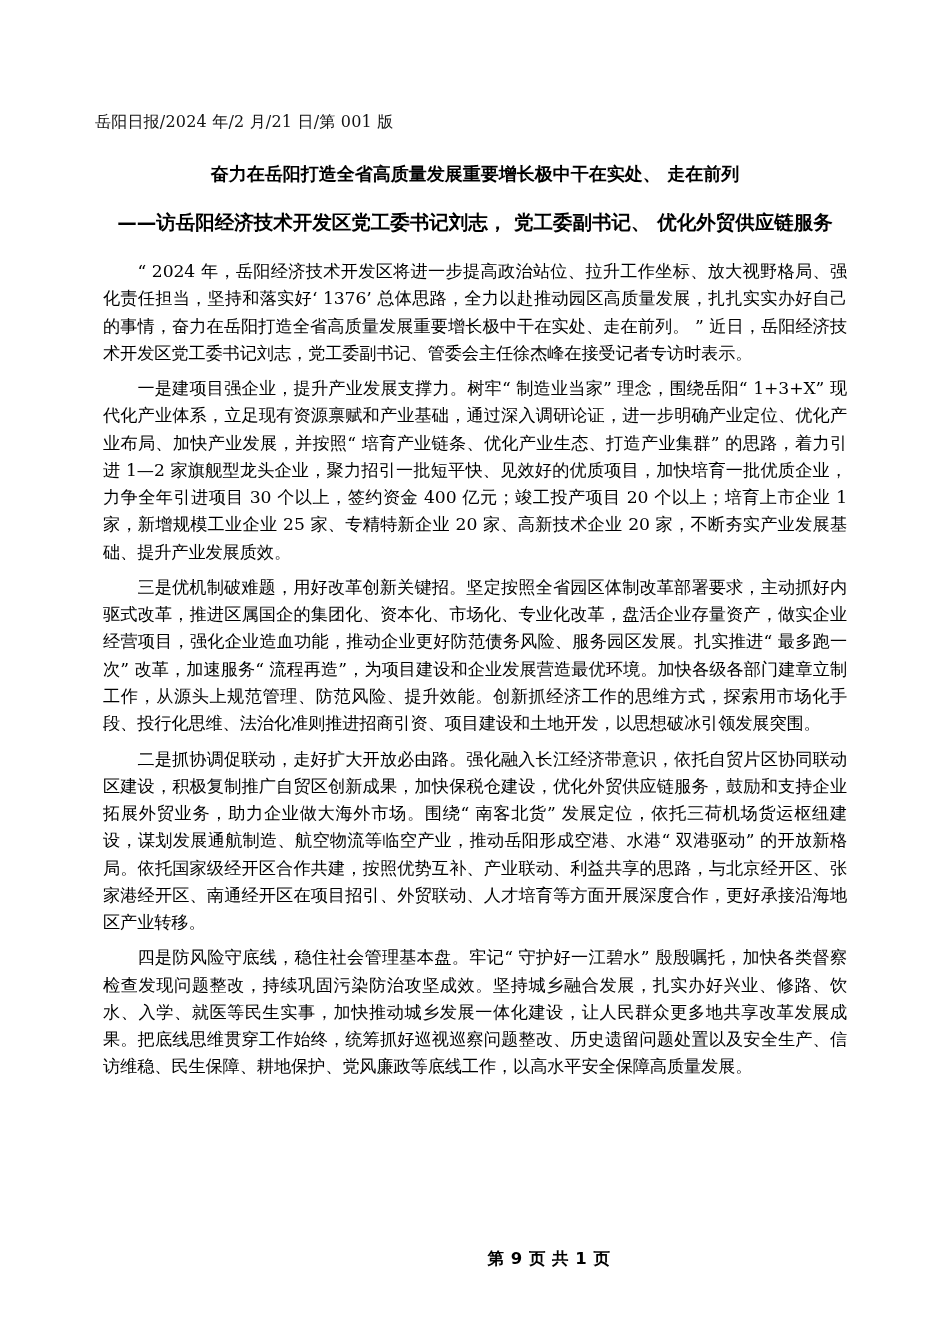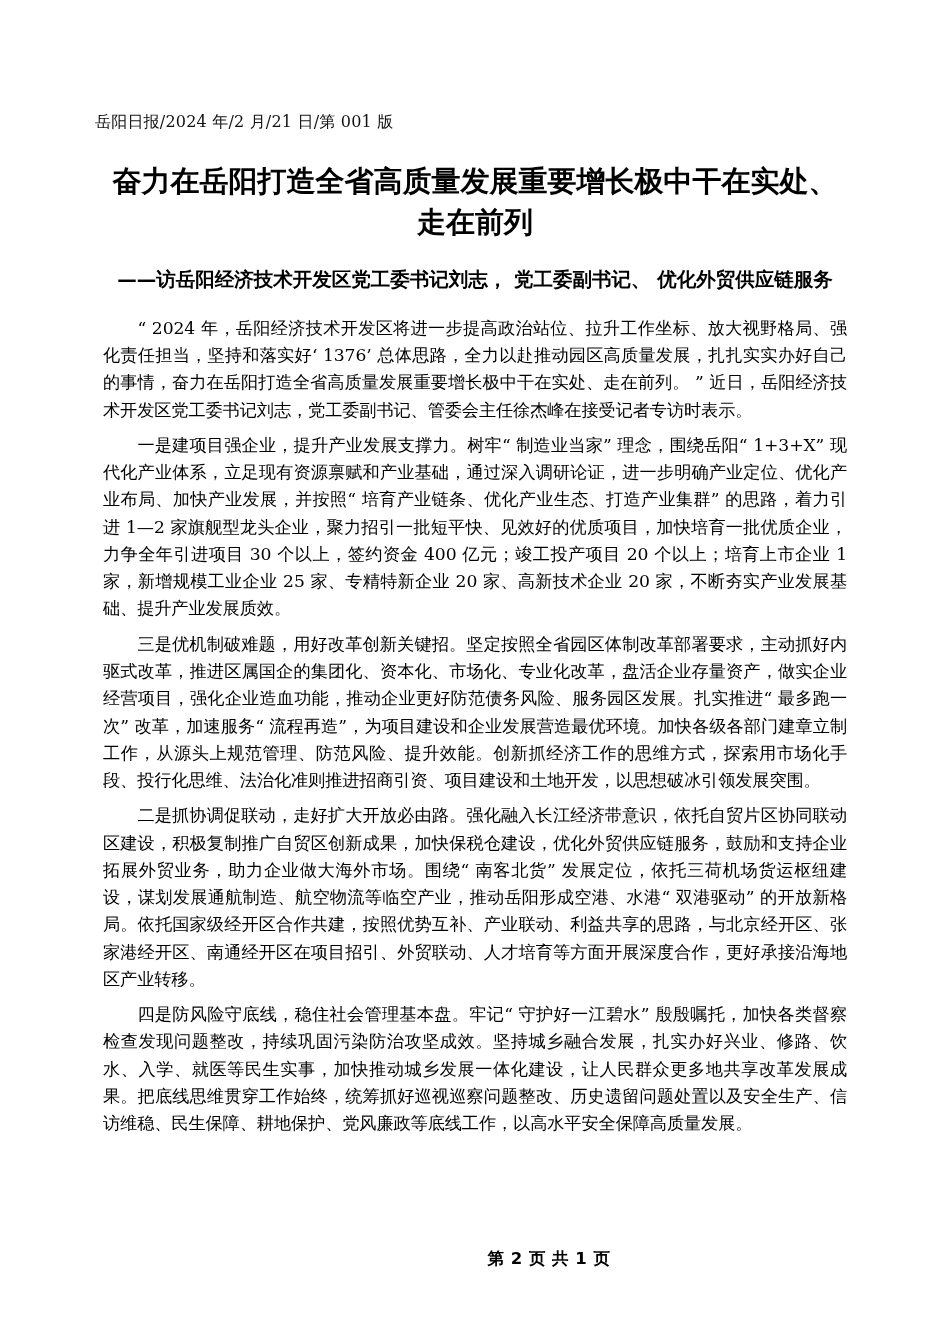--- a/index.html
+++ b/index.html
@@ -25,21 +25,21 @@
   .masthead {
     margin-top: 112px;
     font-size: 16px;
     line-height: 1.2;
     letter-spacing: 0.2px;
     color: #111111;
     font-family: "DejaVu Serif", "Liberation Serif", serif;
   }
   .doc-title {
     margin: 30px 0 0 0;
-    font-size: 29px;
+    font-size: 18px;
     font-weight: bold;
     line-height: 1.42;
     text-align: center;
     letter-spacing: 0px;
     font-family: "DejaVu Sans", "Liberation Sans", sans-serif;
   }
   .doc-subtitle {
     margin: 22px 0 0 0;
     font-size: 19.5px;
     font-weight: bold;
@@ -95,16 +95,16 @@
 
   <div class="body-text">
     <p>“ 2024 年，岳阳经济技术开发区将进一步提高政治站位、拉升工作坐标、放大视野格局、强化责任担当，坚持和落实好‘ 1376’ 总体思路，全力以赴推动园区高质量发展，扎扎实实办好自己的事情，奋力在岳阳打造全省高质量发展重要增长极中干在实处、走在前列。 ” 近日，岳阳经济技术开发区党工委书记刘志，党工委副书记、管委会主任徐杰峰在接受记者专访时表示。</p>
     <p>一是建项目强企业，提升产业发展支撑力。树牢“ 制造业当家” 理念，围绕岳阳“ 1+3+X” 现代化产业体系，立足现有资源禀赋和产业基础，通过深入调研论证，进一步明确产业定位、优化产业布局、加快产业发展，并按照“ 培育产业链条、优化产业生态、打造产业集群” 的思路，着力引进 1—2 家旗舰型龙头企业，聚力招引一批短平快、见效好的优质项目，加快培育一批优质企业，力争全年引进项目 30 个以上，签约资金 400 亿元；竣工投产项目 20 个以上；培育上市企业 1 家，新增规模工业企业 25 家、专精特新企业 20 家、高新技术企业 20 家，不断夯实产业发展基础、提升产业发展质效。</p>
     <p>三是优机制破难题，用好改革创新关键招。坚定按照全省园区体制改革部署要求，主动抓好内驱式改革，推进区属国企的集团化、资本化、市场化、专业化改革，盘活企业存量资产，做实企业经营项目，强化企业造血功能，推动企业更好防范债务风险、服务园区发展。扎实推进“ 最多跑一次” 改革，加速服务“ 流程再造”，为项目建设和企业发展营造最优环境。加快各级各部门建章立制工作，从源头上规范管理、防范风险、提升效能。创新抓经济工作的思维方式，探索用市场化手段、投行化思维、法治化准则推进招商引资、项目建设和土地开发，以思想破冰引领发展突围。</p>
     <p>二是抓协调促联动，走好扩大开放必由路。强化融入长江经济带意识，依托自贸片区协同联动区建设，积极复制推广自贸区创新成果，加快保税仓建设，优化外贸供应链服务，鼓励和支持企业拓展外贸业务，助力企业做大海外市场。围绕“ 南客北货” 发展定位，依托三荷机场货运枢纽建设，谋划发展通航制造、航空物流等临空产业，推动岳阳形成空港、水港“ 双港驱动” 的开放新格局。依托国家级经开区合作共建，按照优势互补、产业联动、利益共享的思路，与北京经开区、张家港经开区、南通经开区在项目招引、外贸联动、人才培育等方面开展深度合作，更好承接沿海地区产业转移。</p>
     <p>四是防风险守底线，稳住社会管理基本盘。牢记“ 守护好一江碧水” 殷殷嘱托，加快各类督察检查发现问题整改，持续巩固污染防治攻坚成效。坚持城乡融合发展，扎实办好兴业、修路、饮水、入学、就医等民生实事，加快推动城乡发展一体化建设，让人民群众更多地共享改革发展成果。把底线思维贯穿工作始终，统筹抓好巡视巡察问题整改、历史遗留问题处置以及安全生产、信访维稳、民生保障、耕地保护、党风廉政等底线工作，以高水平安全保障高质量发展。</p>
   </div>
 
   <div class="footer">
-    <span class="footer-text">第 2 页 共 1 页</span>
+    <span class="footer-text">第 9 页 共 1 页</span>
   </div>
 
 </div>
 
 </body></html>

